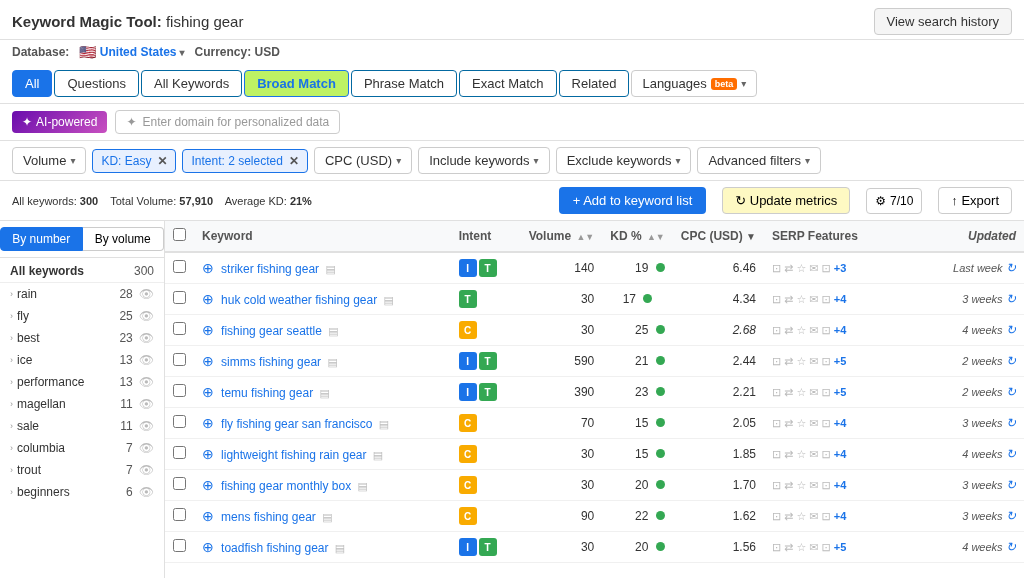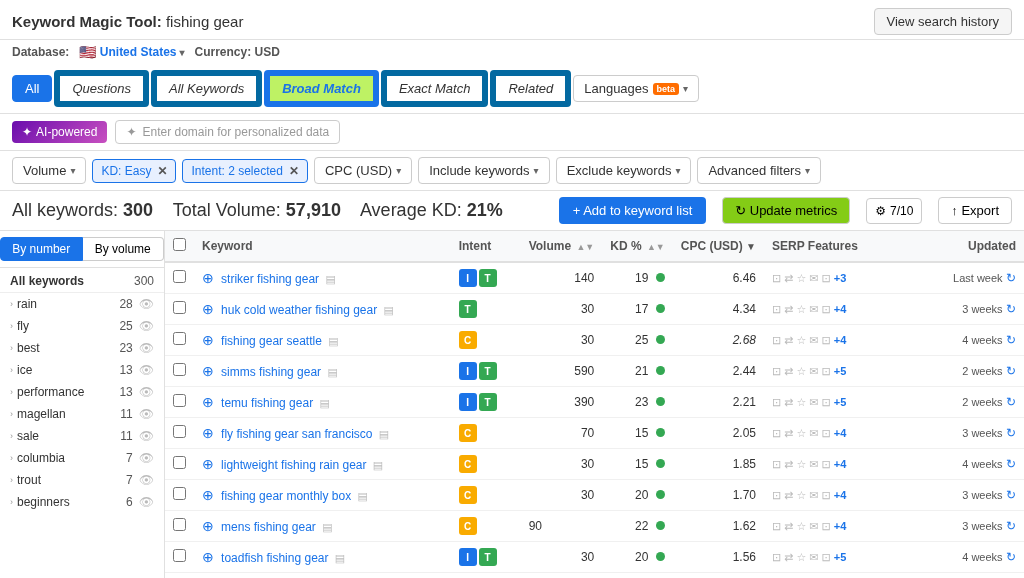--- a/index.html
+++ b/index.html
@@ -9,40 +9,40 @@
     .header-left { display: flex; align-items: center; gap: 6px; }
     .header-sub { display: flex; align-items: center; gap: 10px; font-size: 12px; color: #555; padding: 4px 12px; font-weight: bold; }
     .db-link { color: #1a73e8; text-decoration: none; display: flex; align-items: center; gap: 3px; }
     .flag { font-size: 14px; }
 
     .view-history-btn { background: #f5f5f5; border: 1px solid #ccc; border-radius: 4px; padding: 5px 12px; font-size: 13px; cursor: pointer; color: #333; }
 
     .tabs-row { display: flex; align-items: center; gap: 2px; padding: 6px 12px; border-bottom: 1px solid #e0e0e0; flex-wrap: wrap; }
     .tab { padding: 5px 12px; border: 1px solid transparent; border-radius: 4px; cursor: pointer; font-size: 13px; color: #555; background: none; }
     .tab.active { background: #1a73e8; color: #fff; border-color: #1a73e8; }
-    .tab.outlined { border: 6px solid #0369a1; color: #333; font-style: italic; }
+    .tab.outlined { border: 1px solid #0369a1; color: #333; }
     .tab.outlined.active-outline { background: #fff; border-color: #1a73e8; color: #1a73e8; font-weight: 600; }
     .languages-btn { display: flex; align-items: center; gap: 4px; border: 1px solid #ccc; border-radius: 4px; padding: 5px 10px; cursor: pointer; background: #fff; }
     .beta-badge { background: #ff6d00; color: #fff; font-size: 9px; border-radius: 3px; padding: 1px 4px; font-weight: 600; }
 
     .ai-row { display: flex; align-items: center; gap: 8px; padding: 6px 12px; border-bottom: 1px solid #e0e0e0; }
     .ai-powered-btn { display: flex; align-items: center; gap: 4px; background: linear-gradient(135deg, #6a0dad, #c850c0); color: #fff; border: none; border-radius: 4px; padding: 4px 10px; font-size: 12px; cursor: pointer; }
     .domain-input { display: flex; align-items: center; gap: 6px; border: 1px solid #ccc; border-radius: 4px; padding: 4px 10px; color: #999; font-size: 12px; cursor: pointer; min-width: 220px; }
 
     .filters-row { display: flex; align-items: center; gap: 6px; padding: 6px 12px; border-bottom: 1px solid #e0e0e0; flex-wrap: wrap; }
     .filter-btn { display: flex; align-items: center; gap: 4px; border: 1px solid #ccc; border-radius: 4px; padding: 5px 10px; cursor: pointer; background: #fff; font-size: 13px; color: #333; }
     .filter-tag { display: flex; align-items: center; gap: 4px; background: #e8f0fe; border: 1px solid #1a73e8; border-radius: 4px; padding: 4px 8px; font-size: 12px; color: #1a73e8; }
     .filter-tag .close-x { cursor: pointer; font-weight: 600; color: #555; margin-left: 2px; }
     .chevron { font-size: 10px; color: #666; }
 
     .summary-bar { display: flex; align-items: center; gap: 16px; padding: 6px 12px; border-bottom: 1px solid #e0e0e0; }
-    .summary-text { font-size: 18px; color: #333; flex: 1; }
+    .summary-text { font-size: 11px; color: #333; flex: 1; }
     .summary-text strong { font-weight: 600; }
     .add-kw-btn { display: flex; align-items: center; gap: 5px; background: #1a73e8; color: #fff; border: none; border-radius: 4px; padding: 6px 14px; font-size: 13px; cursor: pointer; font-weight: 500; }
-    .update-btn { display: flex; align-items: center; gap: 5px; border: 1px solid #ccc; border-radius: 4px; padding: 5px 12px; background: #84cc16; font-size: 13px; cursor: pointer; }
+    .update-btn { display: flex; align-items: center; gap: 5px; border: 1px solid #ccc; border-radius: 4px; padding: 5px 12px; background: #fef9c3; font-size: 13px; cursor: pointer; }
     .settings-btn { display: flex; align-items: center; gap: 4px; border: 1px solid #ccc; border-radius: 4px; padding: 5px 8px; background: #fff; font-size: 12px; cursor: pointer; }
     .export-btn { display: flex; align-items: center; gap: 5px; border: 1px solid #ccc; border-radius: 4px; padding: 5px 12px; background: #fff; font-size: 13px; cursor: pointer; }
 
     .content-area { display: flex; height: calc(578px - 168px); }
     .sidebar { width: 165px; border-right: 1px solid #e0e0e0; overflow-y: auto; }
     .by-number-volume { display: flex; gap: 0; border-bottom: 1px solid #e0e0e0; padding: 6px 0; }
     .bv-btn { flex: 1; text-align: center; padding: 4px 8px; border: 1px solid #ccc; font-size: 12px; cursor: pointer; background: #fff; }
     .bv-btn.active { background: #1a73e8; color: #fff; border-color: #1a73e8; }
     .bv-btn:first-child { border-radius: 4px 0 0 4px; }
     .bv-btn:last-child { border-radius: 0 4px 4px 0; border-left: none; }
@@ -76,21 +76,21 @@
     .serp-plus { color: #1a73e8; font-size: 11px; font-weight: 600; }
     .updated-text { color: #555; font-size: 11px; white-space: nowrap; }
     .refresh-icon { color: #1a73e8; font-size: 12px; cursor: pointer; }
     .add-icon-cell { color: #1a73e8; font-size: 14px; cursor: pointer; margin-right: 4px; }
     .page-icon { color: #bbb; font-size: 11px; margin-left: 3px; }
     .col-intent { width: 70px; }
     .col-volume { width: 65px; text-align: right; }
     .col-kd { width: 65px; text-align: right; }
     .col-cpc { width: 80px; text-align: right; }
     .col-serp { width: 160px; }
-    .col-updated { width: 100px; text-align: right; }
+    .col-updated { width: 100px; text-align: right; font-style: italic; }
     .sort-icon { font-size: 9px; color: #999; margin-left: 2px; }
     input[type=checkbox] { width: 13px; height: 13px; cursor: pointer; }
   </style>
 </head>
 <body>
 
 <div class="header">
   <div class="header-left">
     <span style="font-size:15px; font-weight:600;">
       <span>Keyword Magic Tool:</span>
@@ -108,20 +108,21 @@
     <span class="chevron">▾</span>
   </a>
   <span>Currency: USD</span>
 </div>
 
 <div class="tabs-row">
   <button class="tab active" style="background:#1a73e8;color:#fff;border-color:#1a73e8;">All</button>
   <button class="tab outlined">Questions</button>
   <button class="tab outlined">All Keywords</button>
   <button class="tab outlined active-outline" style="background:#bef264;border-color:#1a73e8;color:#1a73e8;font-weight:600;">Broad Match</button>
+  <button class="tab outlined">Phrase Match</button>
   <button class="tab outlined">Exact Match</button>
   <button class="tab outlined">Related</button>
   <div class="languages-btn">
     <span>Languages</span>
     <span class="beta-badge">beta</span>
     <span class="chevron">▾</span>
   </div>
 </div>
 
 <div class="ai-row">
@@ -344,21 +345,21 @@
   </tr>
           <tr>
     <td class="checkbox-cell"><input type="checkbox" style=""></td>
     <td>
       <span class="add-icon-cell">⊕</span>
       <a class="kw-link" href="#">huk cold weather fishing gear</a>
       <span class="page-icon">▤</span>
     </td>
     <td class="col-intent"><span class="intent-badge intent-t">T</span></td>
     <td class="col-volume" style="text-align:right;">30</td>
-    <td class="col-kd" style="text-align:right;">17 <span class="kd-dot kd-green"></span></td>
+    <td class="col-kd" style="text-align:center;">17 <span class="kd-dot kd-green"></span></td>
     <td class="col-cpc" style="text-align:right;">4.34</td>
     <td class="col-serp">
       <div class="serp-icons">
         <span>⊡</span>
         <span>⇄</span>
         <span>☆</span>
         <span>✉</span>
         <span>⊡</span>
         <span class="serp-plus">+4</span>
       </div>
@@ -525,21 +526,21 @@
     </td>
   </tr>
           <tr>
     <td class="checkbox-cell"><input type="checkbox" style=""></td>
     <td>
       <span class="add-icon-cell">⊕</span>
       <a class="kw-link" href="#">mens fishing gear</a>
       <span class="page-icon">▤</span>
     </td>
     <td class="col-intent"><span class="intent-badge intent-c">C</span></td>
-    <td class="col-volume" style="text-align:left;margin-top:48px;">90</td>
+    <td class="col-volume" style="text-align:right;margin-top:48px;">90</td>
     <td class="col-kd" style="text-align:right;">22 <span class="kd-dot kd-green"></span></td>
     <td class="col-cpc" style="text-align:right;">1.62</td>
     <td class="col-serp">
       <div class="serp-icons">
         <span>⊡</span>
         <span>⇄</span>
         <span>☆</span>
         <span>✉</span>
         <span>⊡</span>
         <span class="serp-plus">+4</span>

